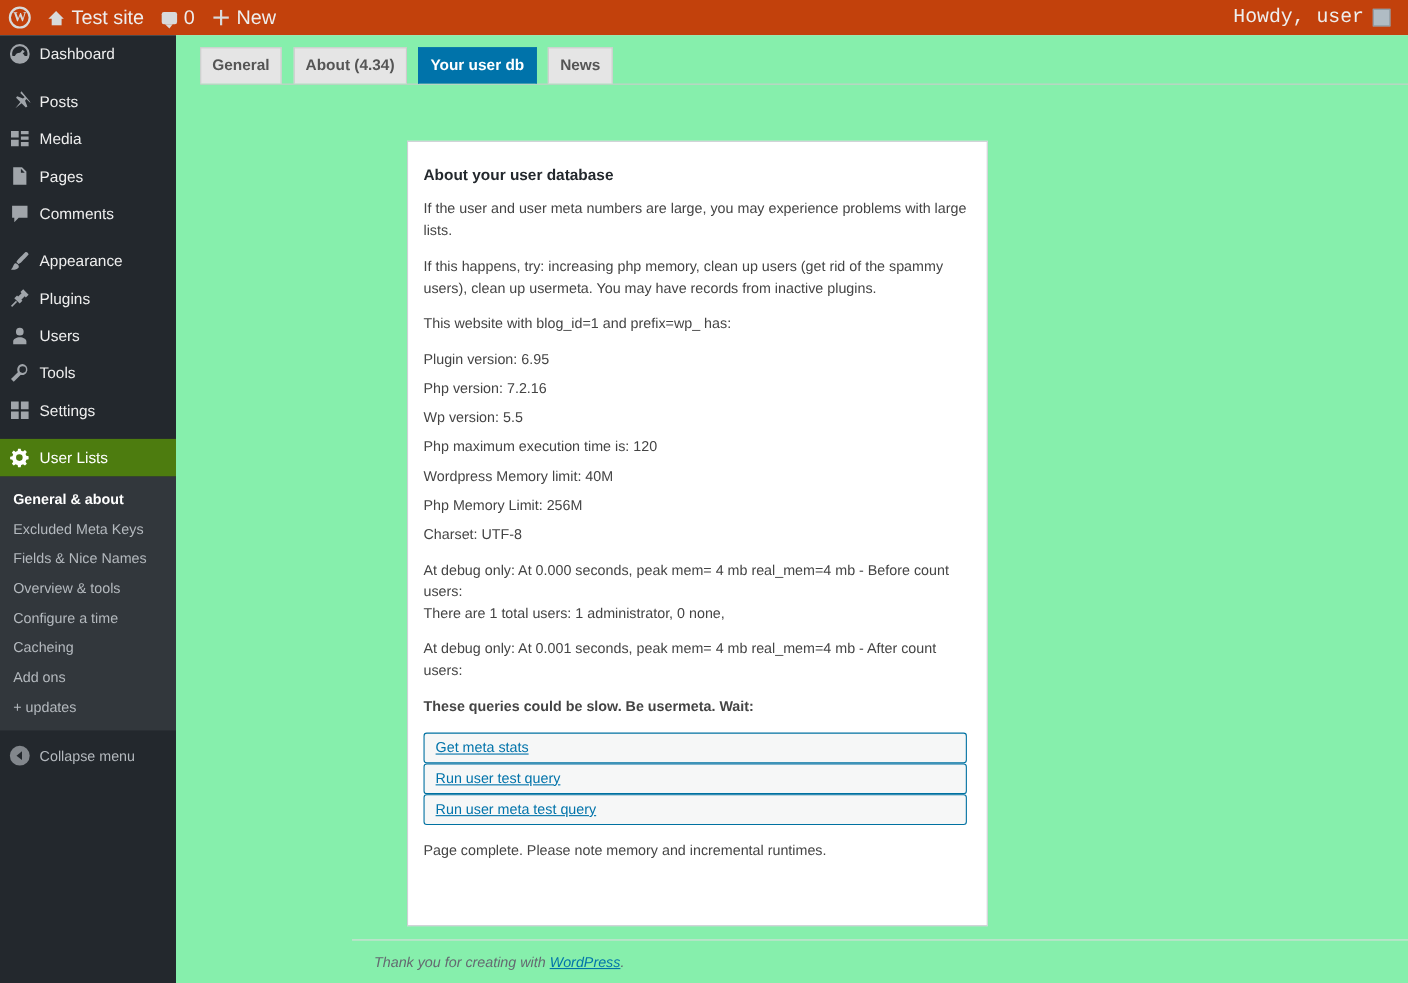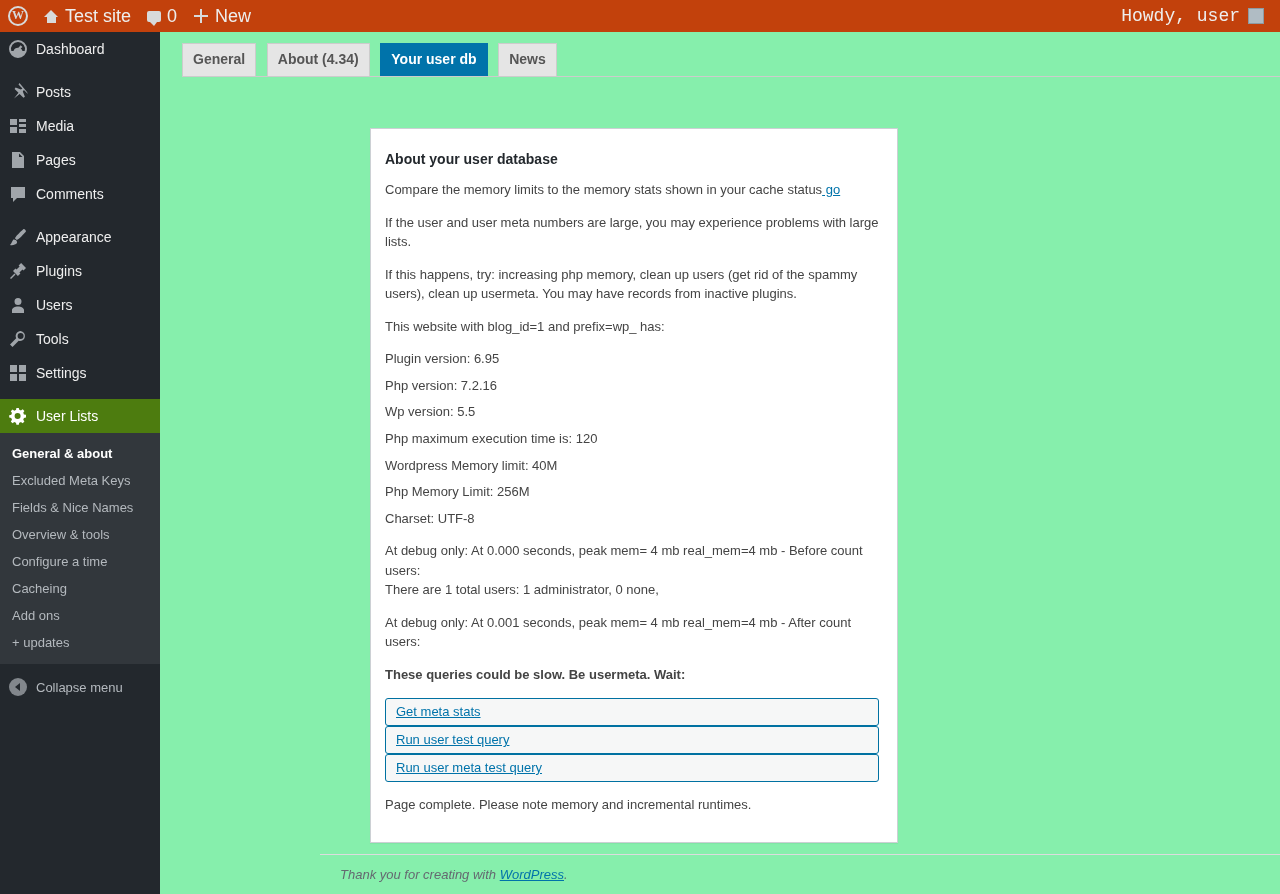--- a/index.html
+++ b/index.html
@@ -450,23 +450,20 @@
   <div class="nav-tab-wrapper">
     <a href="#" class="nav-tab">General</a>
     <a href="#" class="nav-tab">About (4.34)</a>
     <a href="#" class="nav-tab nav-tab-active">Your user db</a>
     <a href="#" class="nav-tab">News</a>
   </div>
 
   <div class="postbox">
     <h3>About your user database</h3>
 
-    <p>
-      <span>Compare the memory limits to the memory stats shown in your cache status</span><a href="#"> go</a>
-    </p>
 
     <p>If the user and user meta numbers are large, you may experience problems with large lists.</p>
 
     <p>If this happens, try: increasing php memory, clean up users (get rid of the spammy users), clean up usermeta. You may have records from inactive plugins.</p>
 
     <p>This website with blog_id=1 and prefix=wp_ has:</p>
 
     <p class="tight">Plugin version: 6.95</p>
     <p class="tight">Php version: 7.2.16</p>
     <p class="tight">Wp version: 5.5</p>

